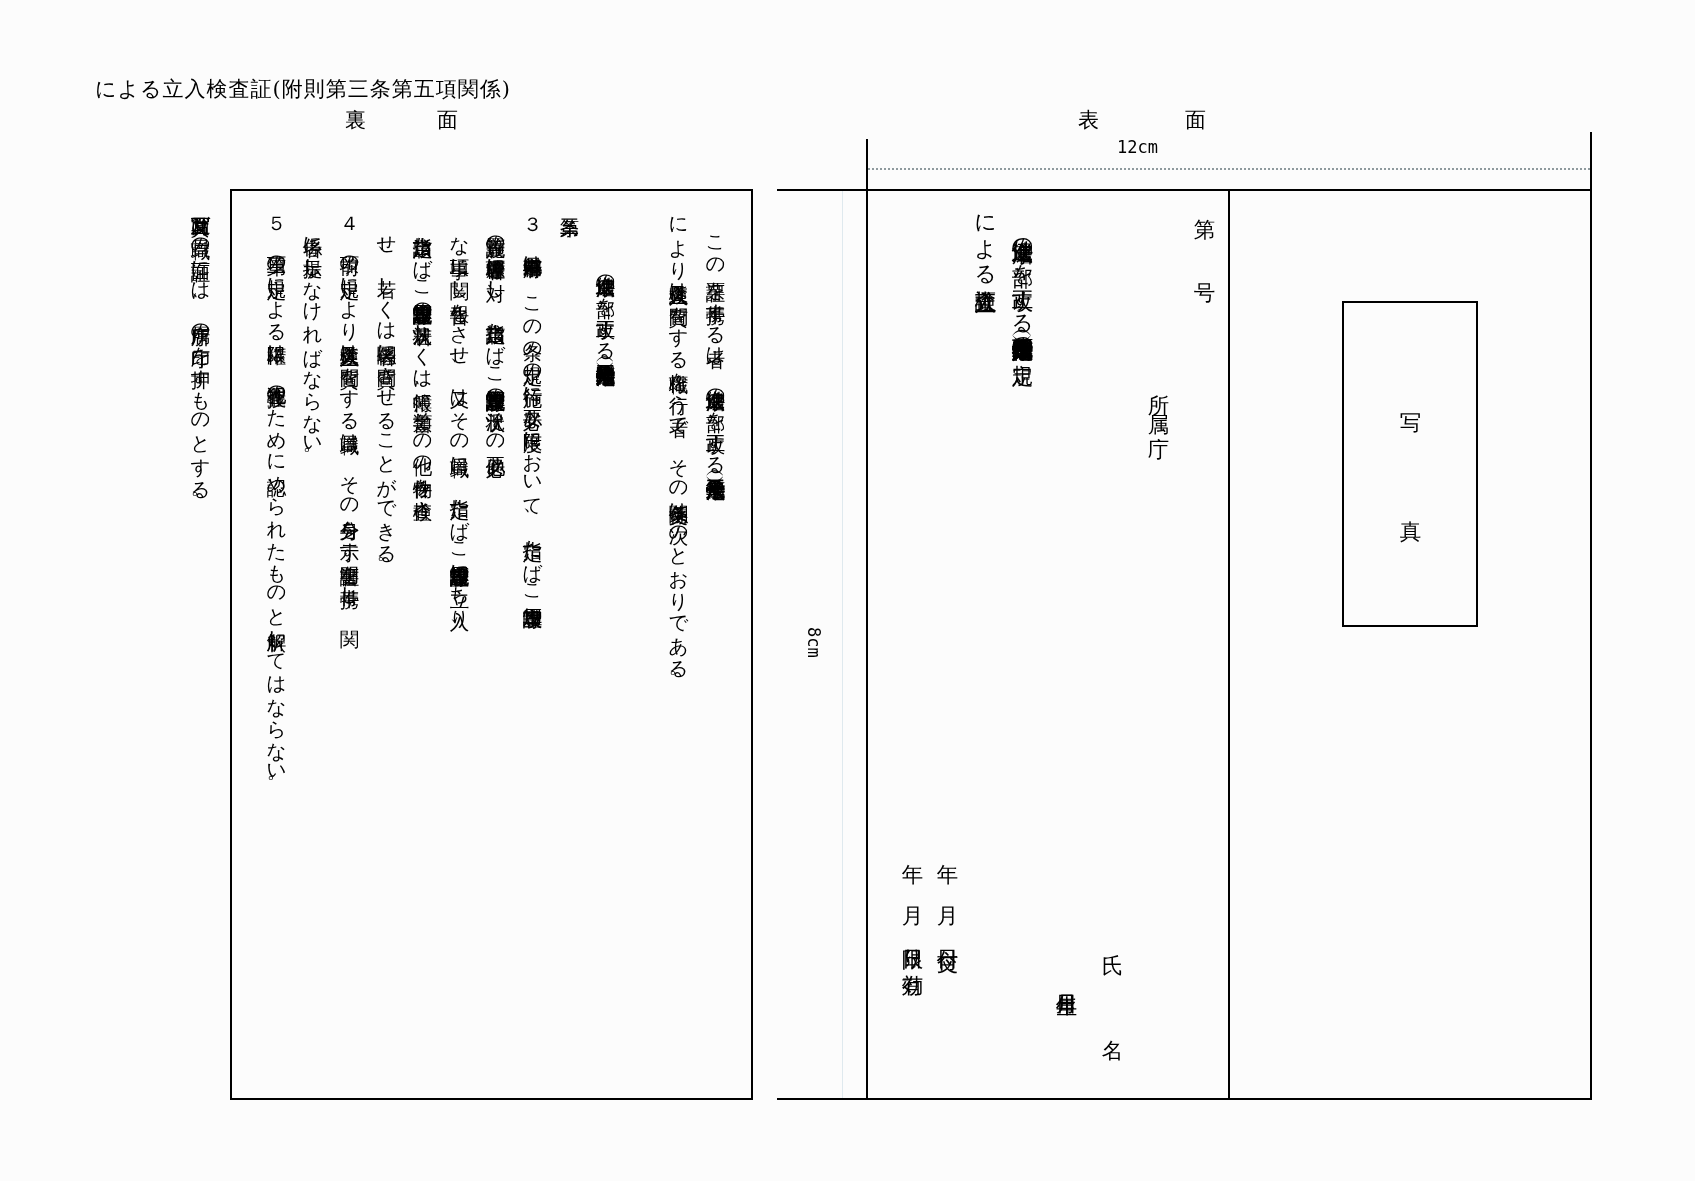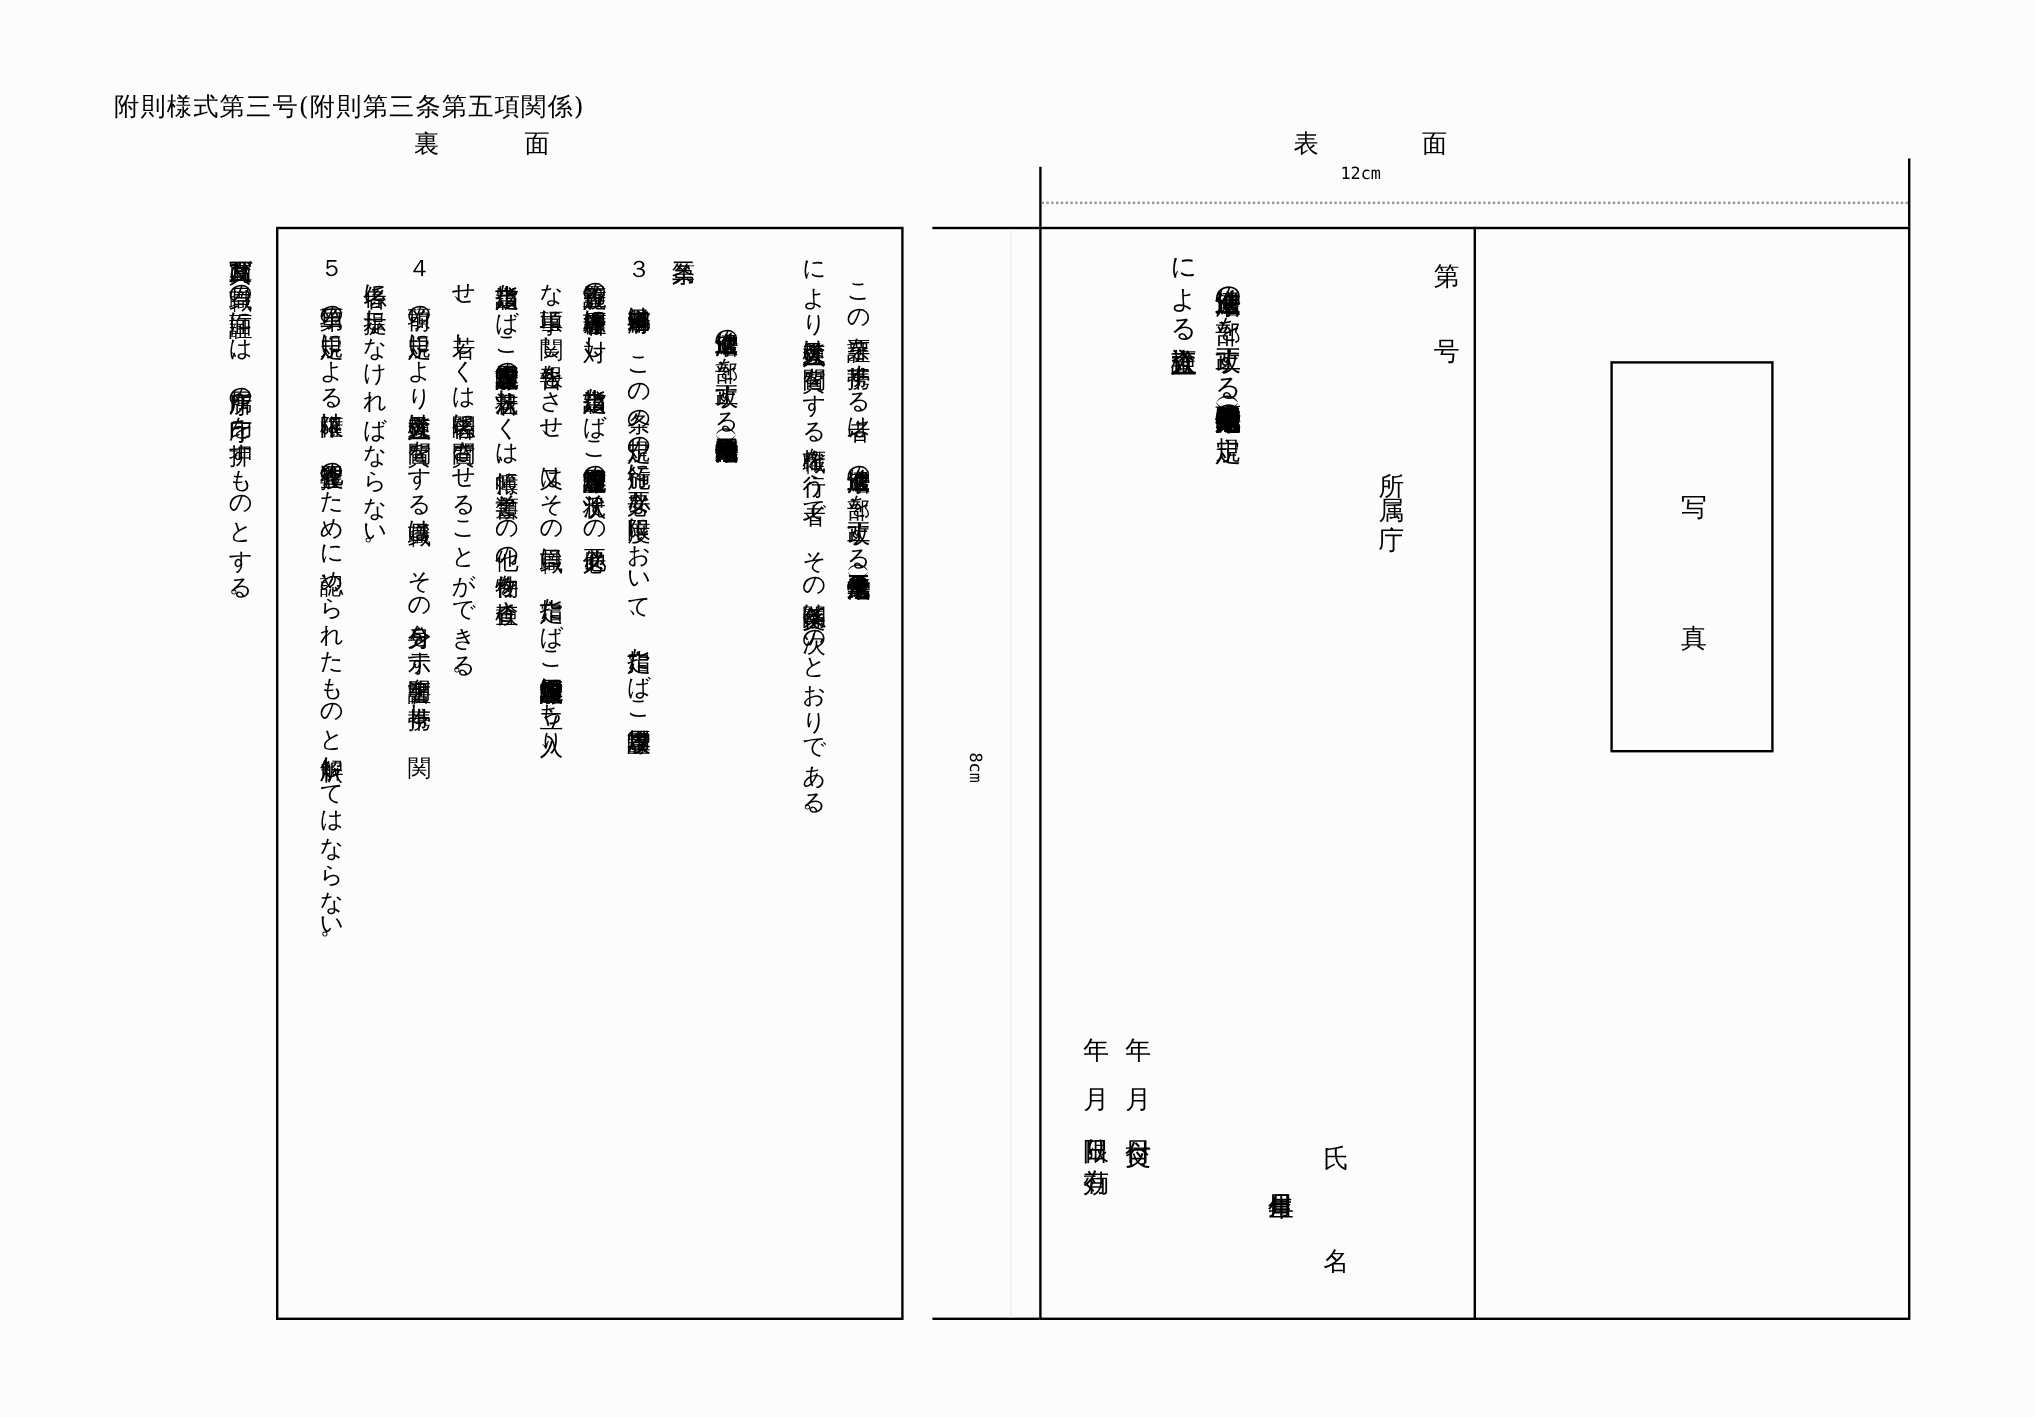--- a/index.html
+++ b/index.html
@@ -15,29 +15,29 @@
   }
   .vcol-front{
     position:absolute;writing-mode:vertical-rl;text-orientation:mixed;
     font-size:21.5px;line-height:23px;letter-spacing:0;white-space:pre;
   }
   .box{position:absolute;border:2px solid #000;background:transparent;box-sizing:border-box;}
   .vline{position:absolute;width:2px;background:#000;}
   .hline{position:absolute;height:2px;background:#000;}
   .faint-vline{position:absolute;width:1px;background:#dfe9ee;}
   .dotted{position:absolute;border-top:2px dotted #8f9a9e;height:0;}
-  .dim-label{position:absolute;font-family:"DejaVu Sans Mono","Liberation Mono",monospace;font-size:14px;}
+  .dim-label{position:absolute;font-family:"DejaVu Sans Mono","Liberation Mono",monospace;font-size:17px;}
   .dim-label-v{writing-mode:vertical-rl;text-orientation:mixed;}
 </style>
 </head>
 <body>
 
 <div id="page">
 
-  <div class="h-text" style="left:95px;top:75px;">附則様式第三号(附則第三条第五項関係)</div>
+  <div class="h-text" style="left:95px;top:75px;">による立入検査証(附則第三条第五項関係)</div>
 
   <div class="split-label" style="left:345px;top:106px;gap:71px;">
     <span>裏</span>
     <span>面</span>
   </div>
 
   <div class="split-label" style="left:1078px;top:106px;gap:86px;">
     <span>表</span>
     <span>面</span>
   </div>

